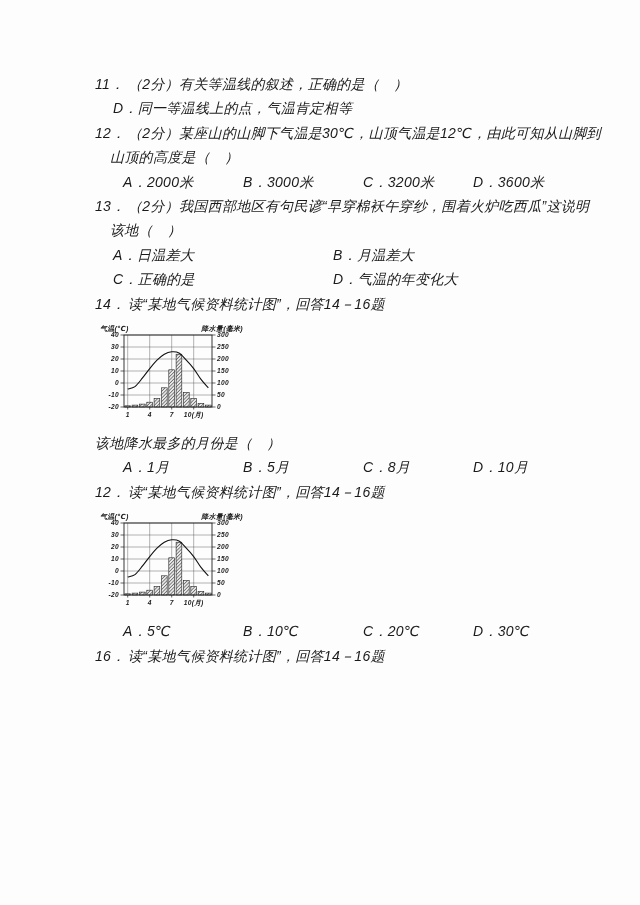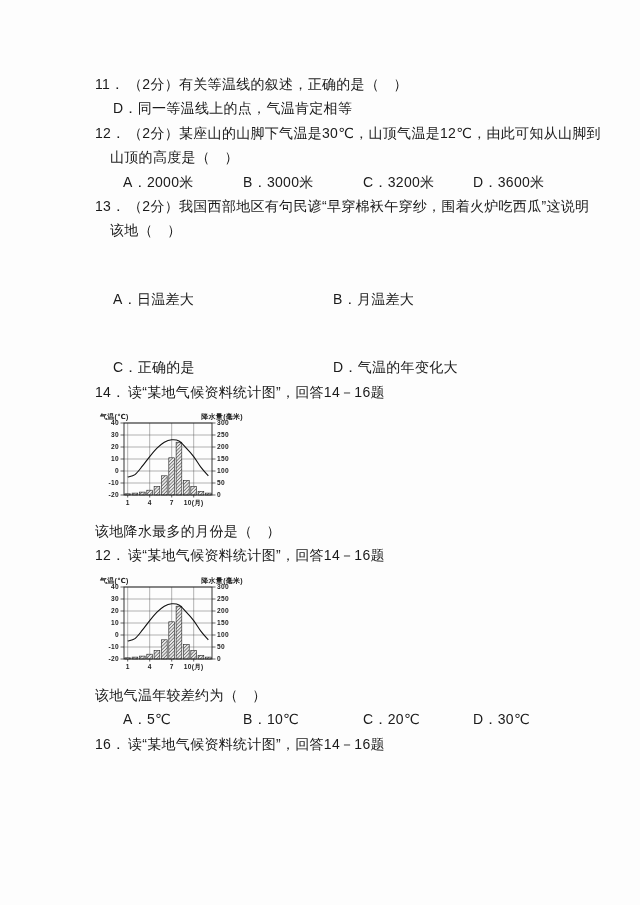--- a/index.html
+++ b/index.html
@@ -4,27 +4,27 @@
 <style>
   html,body{margin:0;padding:0;background:#ffffff;}
   .page{
     position:relative;
     width:640px;height:905px;
     background:#fdfdfd;
     font-family:"Liberation Sans","DejaVu Sans",sans-serif;
     color:#1a1a1a;
     overflow:hidden;
   }
-  .content{padding:72px 36px 0 95px;font-size:14px;letter-spacing:0.3px;}
+  .content{padding:72px 36px 0 95px;font-size:14px;letter-spacing:0.3px;font-style:italic;}
   .line{line-height:24.4px;white-space:nowrap;}
   .qnum{display:inline-block;width:33px;}
   .ind{padding-left:18px;}
   .ind2{padding-left:15px;}
   .opt4{display:inline-block;width:110px;margin-left:10px;}
-  .opt2{display:inline-block;width:220px;margin-top:44px;}
+  .opt2{display:inline-block;width:220px;}
   .chart-block{margin:7px 0 6px 2px;}
   svg.climate-chart{display:block;font-family:"Liberation Sans","DejaVu Sans",sans-serif;}
 </style>
 </head>
 <body>
 
 <div class="page">
   <div class="content">
 
     <div class="line">
@@ -131,20 +131,23 @@
             <line x1="74.7" y1="84" x2="74.7" y2="86.5" stroke="#222222" stroke-width="0.7"></line>
             <text x="74.7" y="94" text-anchor="middle">7</text>
             <line x1="96.7" y1="84" x2="96.7" y2="86.5" stroke="#222222" stroke-width="0.7"></line>
             <text x="96.7" y="94" text-anchor="middle">10(月)</text>
           </g>
           <text x="3" y="8" font-size="7" font-weight="700" fill="#222222">气温(℃)</text>
           <text x="146" y="8" font-size="7" font-weight="700" fill="#222222" text-anchor="end">降水量(毫米)</text>
         </svg>
     </div>
     <div class="line">该地降水最多的月份是（　）</div>
+    <div class="line ind">
+      <span class="opt4">A．1月</span><span class="opt4">B．5月</span><span class="opt4">C．8月</span><span>D．10月</span>
+    </div>
 
     <div class="line">
       <span class="qnum">12．</span><span>读“某地气候资料统计图”，回答14－16题</span>
     </div>
     <div class="chart-block">
       <svg class="climate-chart" width="148" height="102" viewBox="0 0 148 102">
           <defs>
             <pattern id="hatch1" width="2.4" height="2.4" patternUnits="userSpaceOnUse" patternTransform="rotate(45)">
               <rect width="2.4" height="2.4" fill="#e8e8e8"></rect>
               <line x1="0" y1="0" x2="0" y2="2.4" stroke="#222222" stroke-width="1"></line>
@@ -218,21 +221,20 @@
             <text x="52.7" y="94" text-anchor="middle">4</text>
             <line x1="74.7" y1="84" x2="74.7" y2="86.5" stroke="#222222" stroke-width="0.7"></line>
             <text x="74.7" y="94" text-anchor="middle">7</text>
             <line x1="96.7" y1="84" x2="96.7" y2="86.5" stroke="#222222" stroke-width="0.7"></line>
             <text x="96.7" y="94" text-anchor="middle">10(月)</text>
           </g>
           <text x="3" y="8" font-size="7" font-weight="700" fill="#222222">气温(℃)</text>
           <text x="146" y="8" font-size="7" font-weight="700" fill="#222222" text-anchor="end">降水量(毫米)</text>
         </svg>
     </div>
-    <div class="line">该地气温年较差约为（　）</div>
     <div class="line ind">
       <span class="opt4">A．5℃</span><span class="opt4">B．10℃</span><span class="opt4">C．20℃</span><span>D．30℃</span>
     </div>
 
     <div class="line">
       <span class="qnum">16．</span><span>读“某地气候资料统计图”，回答14－16题</span>
     </div>
 
   </div>
 </div>

